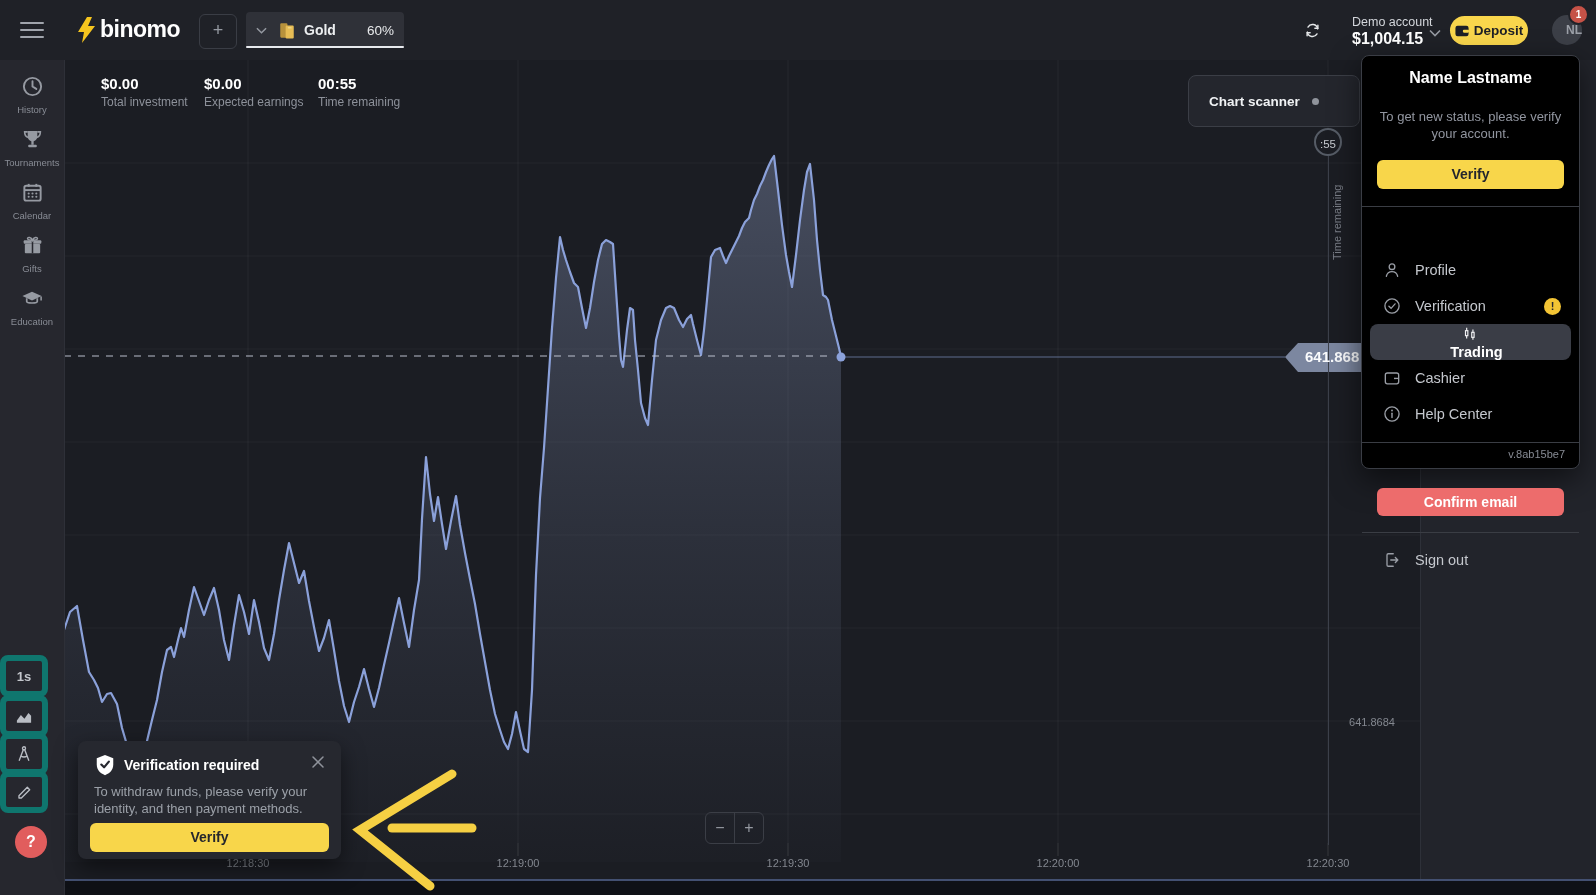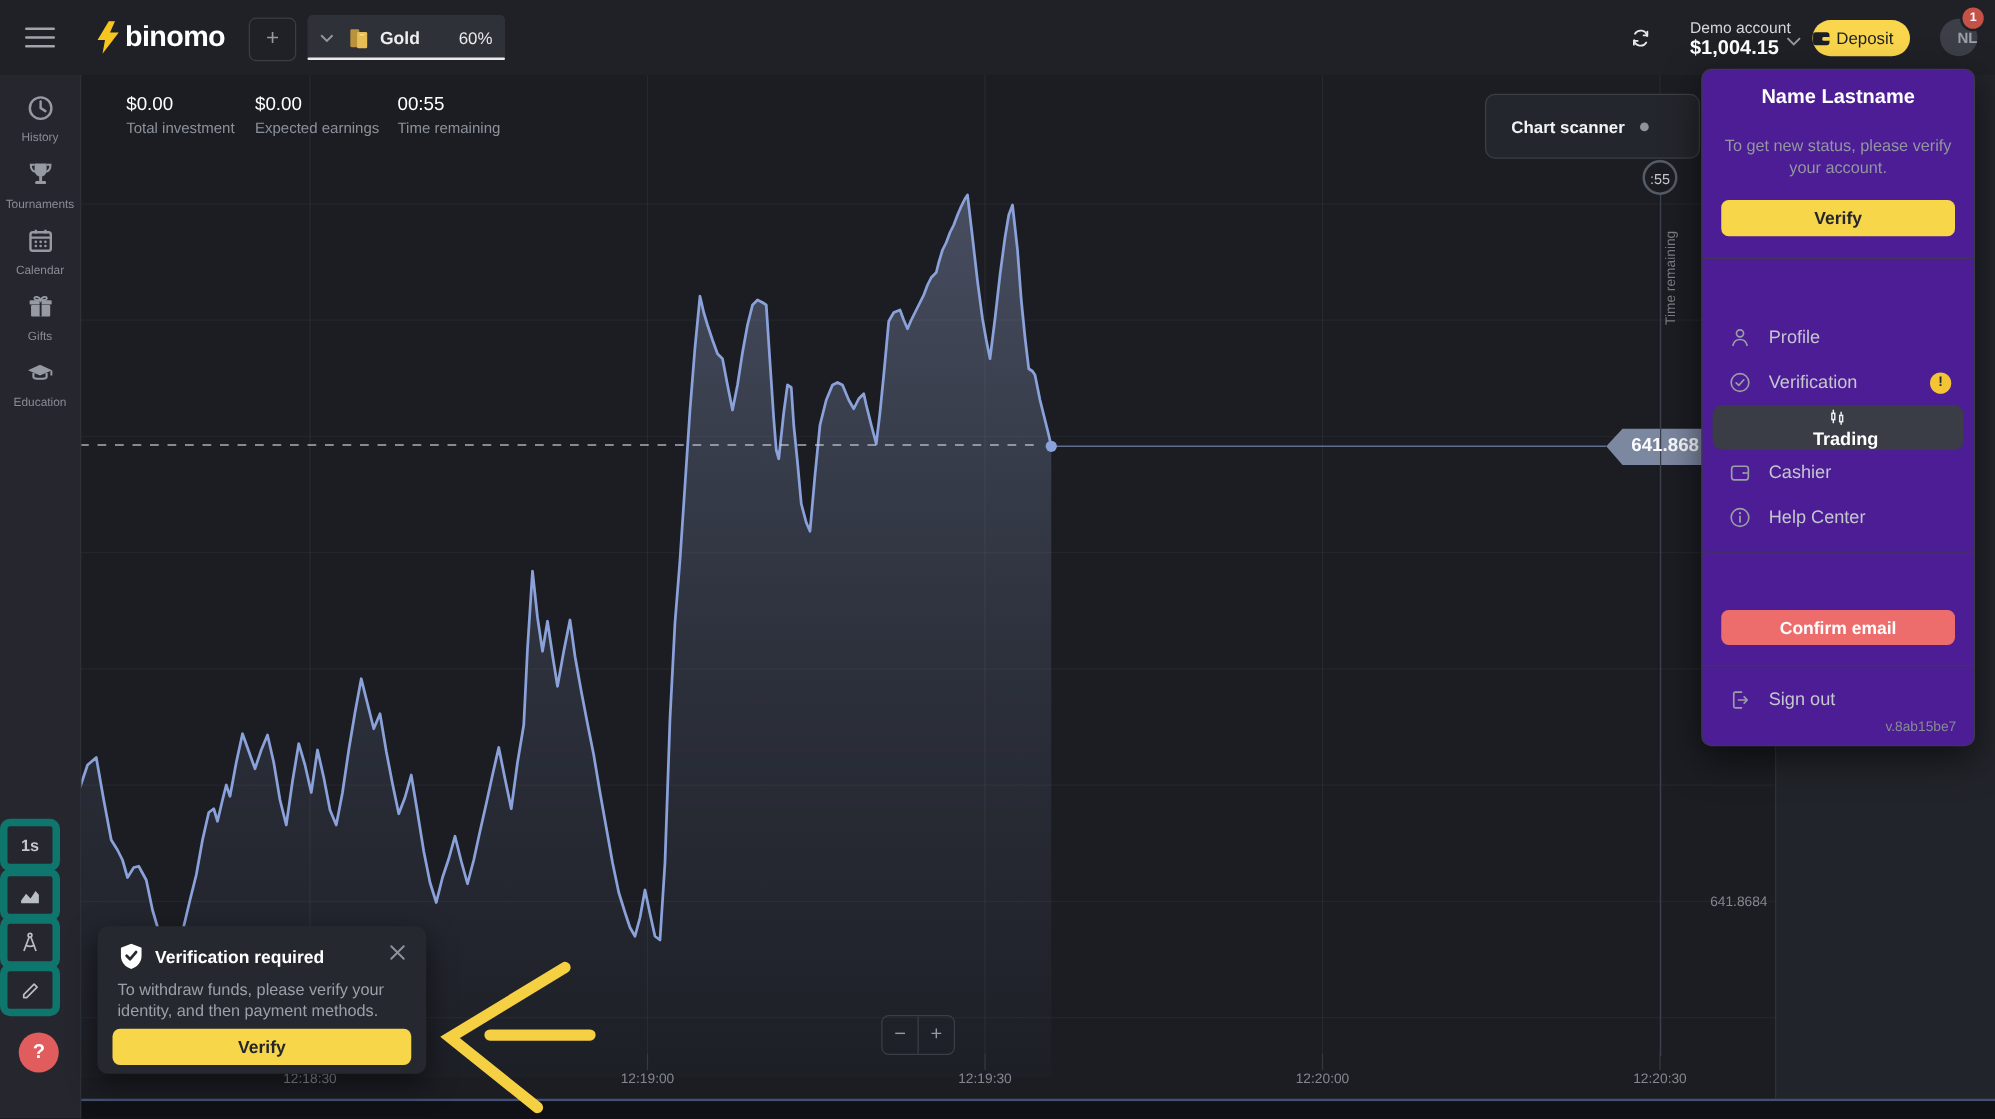--- a/index.html
+++ b/index.html
@@ -11,67 +11,67 @@
   #header{position:absolute;left:0;top:0;width:1596px;height:60px;background:#1f2127;z-index:30;}
   .logo-text{font-size:23px;font-weight:bold;color:#fff;letter-spacing:-0.5px;}
   .plus-btn{width:36px;height:33px;border:1px solid #3a3d45;border-radius:6px;color:#9599a1;
             font-size:18px;text-align:center;line-height:31px;}
   .asset-tab{width:158px;height:36px;background:#2f3138;border-radius:4px 4px 0 0;display:flex;
              align-items:center;padding:0 10px;box-sizing:border-box;}
   .asset-underline{position:absolute;left:246px;top:46px;width:158px;height:2px;background:#e8eaee;border-radius:1px;}
   .acct-label{font-size:12.5px;color:#d3d6db;}
   .acct-balance{font-size:16px;font-weight:bold;color:#fff;margin-top:1px;}
   .deposit-btn{position:absolute;left:1450px;top:16px;width:78px;height:29px;background:#f9d64c;
-               border-radius:15px;display:flex;align-items:center;gap:5px;
-               color:#1d1f26;font-size:13.5px;font-weight:normal;}
+               border-radius:15px;display:flex;align-items:center;justify-content:center;gap:5px;
+               color:#1d1f26;font-size:13.5px;font-weight:bold;}
   .avatar{position:absolute;left:1552px;top:15px;width:30px;height:30px;border-radius:50%;
           background:#3c3f47;color:#9ca0a8;font-size:12px;font-weight:bold;text-align:right;line-height:30px;}
   .avatar-badge{position:absolute;left:1568px;top:4px;width:17px;height:17px;border-radius:50%;
                 background:#c65247;border:2px solid #1f2127;color:#fff;font-size:10px;font-weight:bold;
                 text-align:center;line-height:17px;box-sizing:content-box;}
   
   #sidebar{position:absolute;left:0;top:60px;width:64px;height:835px;background:#26272e;
            border-right:1px solid #2e3038;z-index:25;}
   .side-item{position:absolute;left:0;width:64px;height:53px;text-align:center;color:#969aa2;}
   .side-item .lbl{display:block;font-size:9.5px;color:#888c95;margin-top:2px;}
   .tool-btn{position:absolute;left:0;width:36px;height:30px;border:6px solid #0f766e;border-radius:8px;
             color:#c3c6cc;display:flex;align-items:center;justify-content:center;font-weight:bold;font-size:13px;}
   .help-btn{position:absolute;left:15px;top:766px;width:32px;height:32px;border-radius:50%;background:#e15d5d;
             color:#fff;font-size:16px;font-weight:bold;text-align:center;line-height:32px;}
   
   .stat{position:absolute;top:75px;z-index:2;}
-  .stat .v{font-size:15px;font-weight:normal;color:#fff;}
+  .stat .v{font-size:15px;font-weight:bold;color:#fff;}
   .stat .l{font-size:12px;color:#8d919a;margin-top:3px;}
   .tick-label{position:absolute;top:857px;width:80px;margin-left:-40px;text-align:center;
               font-size:11px;color:#83878f;z-index:2;}
   #scanner{position:absolute;left:1188px;top:75px;width:172px;height:52px;background:#24262d;
            border:1px solid #3b3e46;border-radius:8px;display:flex;align-items:center;z-index:3;
            box-sizing:border-box;padding-left:20px;}
   #scanner .t{font-size:13.5px;font-weight:bold;color:#f0f2f4;}
   #scanner .dot{width:7px;height:7px;border-radius:50%;background:#8f939b;margin-left:12px;}
   #countdown{position:absolute;left:1314px;top:128px;width:28px;height:28px;border:2px solid #565c66;
              border-radius:50%;background:#1b1d23;color:#c6c9cf;font-size:11.5px;text-align:center;
              line-height:28px;z-index:3;box-sizing:border-box;}
   #cd-line{position:absolute;left:1328px;top:156px;width:1px;height:689px;background:#3c404a;z-index:2;}
   #time-remaining-v{position:absolute;left:1331px;top:160px;height:100px;writing-mode:vertical-rl;
                     transform:rotate(180deg);font-size:11px;color:#7a7e87;z-index:2;}
   #zoomctl{position:absolute;left:705px;top:812px;display:flex;border:1px solid #3b3e46;border-radius:6px;
            z-index:3;overflow:hidden;}
   #zoomctl .zb{width:28px;height:30px;color:#9599a1;font-size:16px;text-align:center;line-height:30px;}
   #zoomctl .zb:first-child{border-right:1px solid #3b3e46;}
-  #axis-price{position:absolute;left:1330px;top:716px;width:84px;text-align:right;font-size:11px;
+  #axis-price{position:absolute;left:1330px;top:716px;width:84px;text-align:center;font-size:11px;
               color:#83878f;z-index:2;}
   #price-tag-text{position:absolute;left:1305px;top:344px;width:80px;height:28px;line-height:28px;
                   font-size:15px;font-weight:bold;color:#fafbfd;z-index:2;}
   #bottom-line{position:absolute;left:64px;top:879px;width:1532px;height:2px;background:#435071;z-index:4;}
   #bottom-strip{position:absolute;left:64px;top:881px;width:1532px;height:14px;background:#0f1116;z-index:4;}
   #trade-panel{position:absolute;left:1420px;top:60px;width:176px;height:819px;background:#22242b;
                border-left:1px solid #2e3139;z-index:2;}
   
-  #menu{position:absolute;left:1361px;top:55px;width:219px;height:542px;background:#4c1d95;
+  #menu{position:absolute;left:1361px;top:55px;width:219px;height:414px;background:#000000;
         border:1px solid #3a3d45;border-radius:8px;box-shadow:0 10px 30px rgba(0,0,0,.55);
         z-index:50;box-sizing:border-box;}
   #menu .title{position:absolute;top:13px;left:0;right:0;text-align:center;font-size:16px;font-weight:bold;color:#fff;}
   #menu .subtitle{position:absolute;top:52px;left:14px;right:14px;text-align:center;font-size:13px;
                   line-height:17px;color:#9296a0;}
   .ybtn{background:#f8d64a;border-radius:6px;text-align:center;font-weight:bold;font-size:14px;color:#24262c;}
   #menu .verify{position:absolute;left:15px;right:15px;top:104px;height:29px;line-height:29px;}
   .mdiv{position:absolute;left:0;right:0;height:1px;background:#3a3d44;}
   .mrow{position:absolute;left:0;right:0;height:36px;display:flex;align-items:center;padding-left:20px;
         box-sizing:border-box;color:#c4c7cd;font-size:14.5px;}

